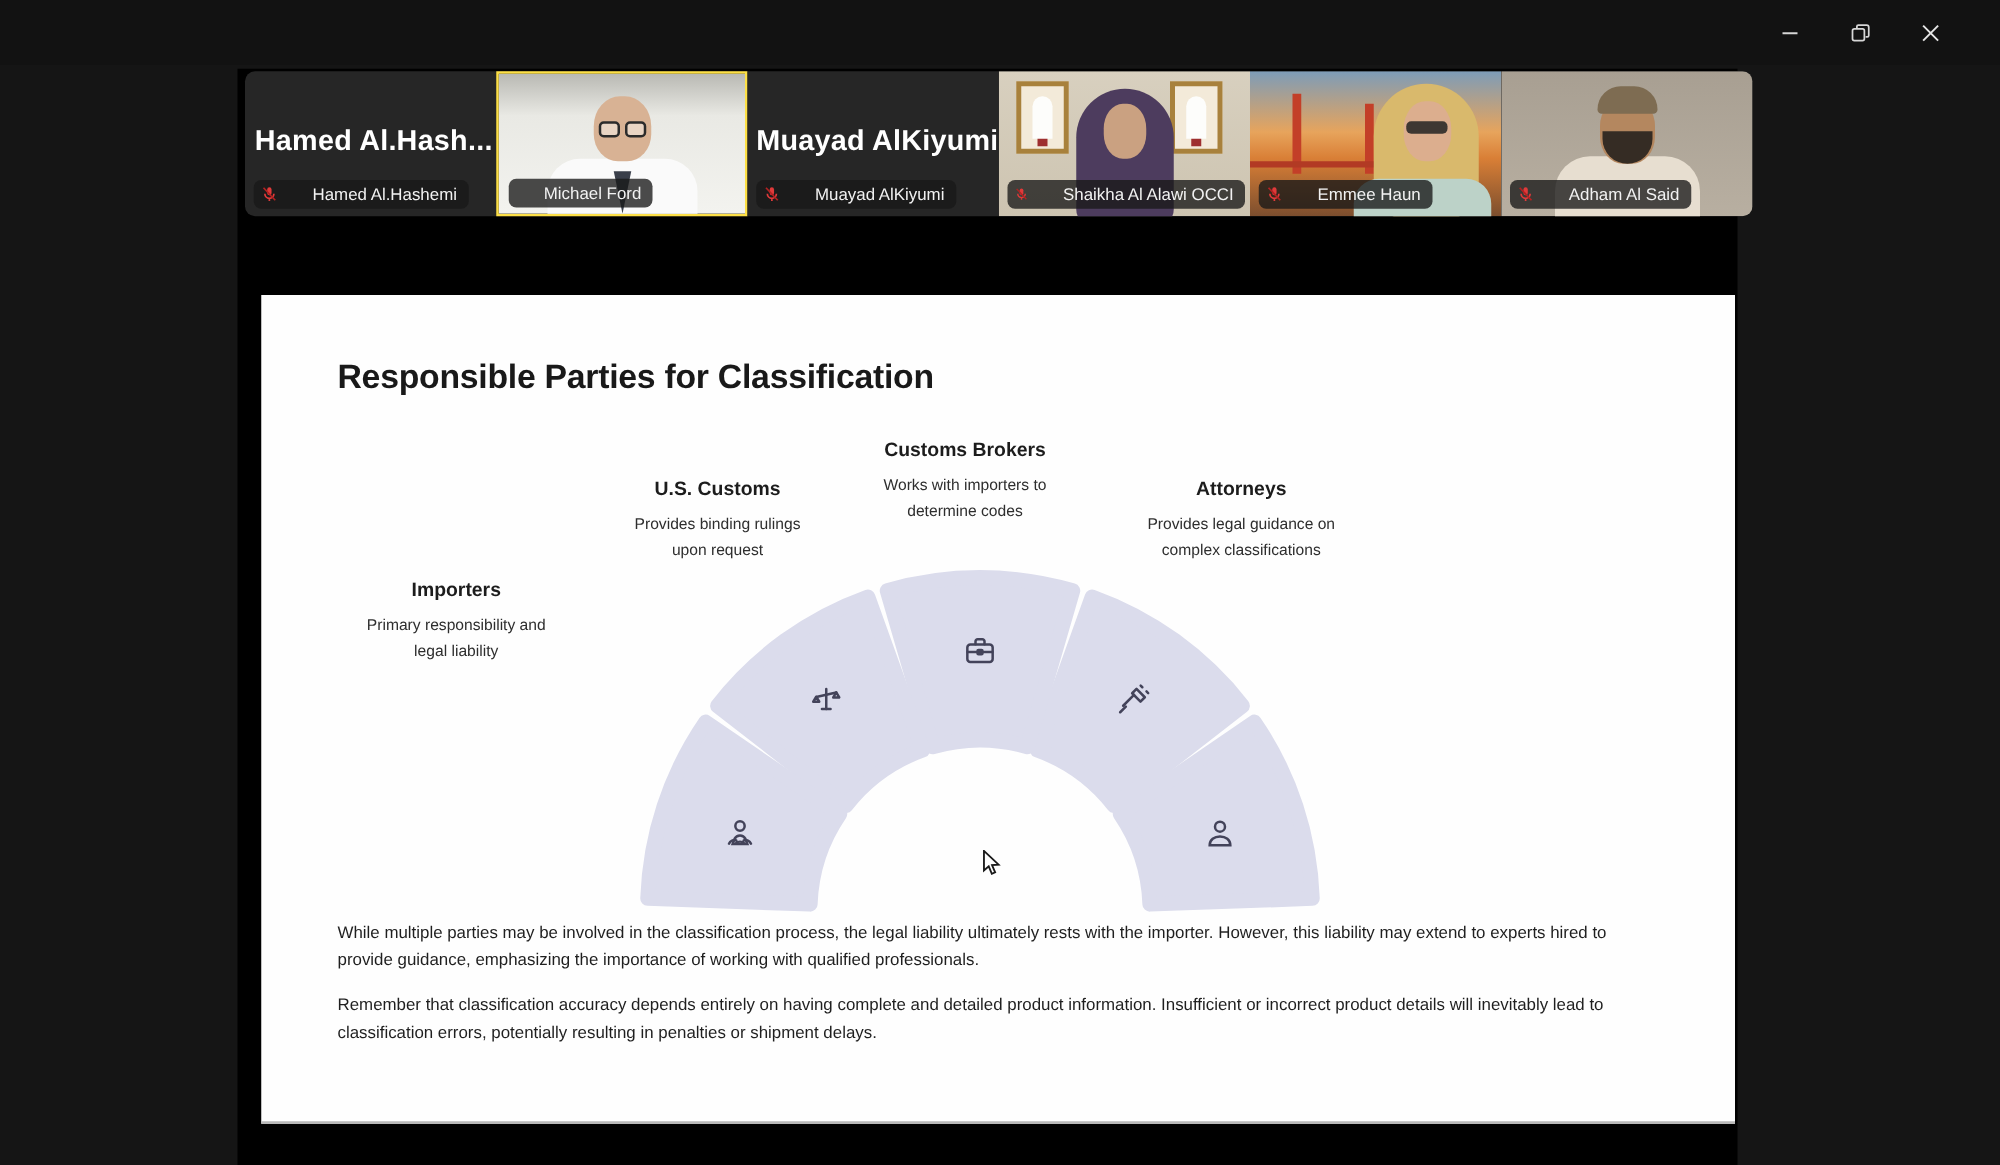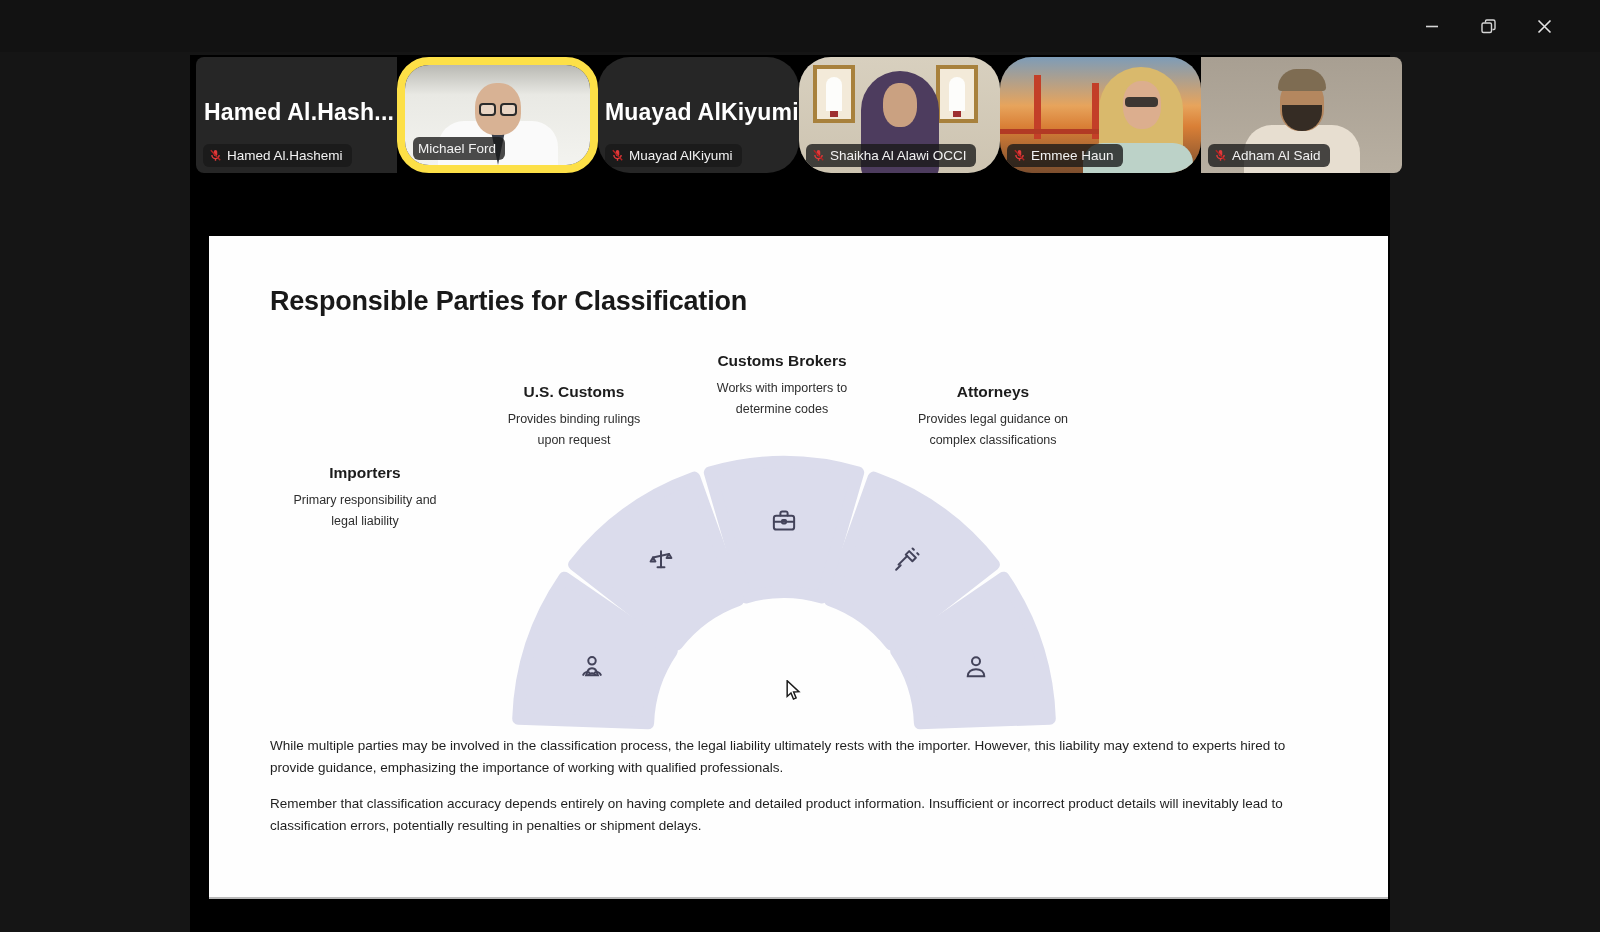--- a/index.html
+++ b/index.html
@@ -11,30 +11,30 @@
   .win-controls { position:absolute; right:28px; top:0; height:52px; display:flex; }
   .win-btn { width:56px; height:52px; display:flex; align-items:center; justify-content:center;
              background:transparent; border:none; cursor:pointer; }
   .win-btn svg { display:block; }
 
   
   .share-region { position:absolute; left:190px; top:55px; width:1200px; height:877px; background:#000; }
 
   
   .filmstrip { position:absolute; left:196px; top:57px; width:1206px; height:116px; display:flex; }
-  .tile { position:relative; width:201px; height:116px; background:#262626; overflow:hidden; flex:0 0 auto;border-radius:32px; }
+  .tile { position:relative; width:201px; height:116px; background:#262626; overflow:hidden; flex:0 0 auto; }
   .tile.first { border-radius:8px 0 0 8px; }
   .tile.last  { border-radius:0 8px 8px 0; }
-  .tile.active { border:8px solid #fde047; }
+  .tile.active { border:2px solid #fde047; }
   .big-name { position:absolute; left:7px; right:2px; top:42px; color:#fff; font-size:23px;
               font-weight:bold; white-space:nowrap; overflow:hidden; letter-spacing:.2px;text-align:center; }
   .name-pill { position:absolute; left:7px; bottom:6px; height:23px; display:flex; align-items:center;
                gap:4px; padding:0 9px 0 5px; background:rgba(24,24,24,.78); border-radius:6px;
                max-width:190px; }
-  .name-pill span { color:#f2f2f2; font-size:13.5px; white-space:nowrap; }
+  .name-pill span { color:#f2f2f2; font-size:13.5px; white-space:nowrap;margin-left:23px; }
   .tile.active .name-pill { left:8px; bottom:5px; }
 
   
   .vid { position:absolute; inset:0; }
   .vid.michael { background:linear-gradient(180deg,#b9b9b3 0%,#e9e9e4 30%,#f3f3ef 100%); }
   .michael .head { position:absolute; left:50%; top:18px; transform:translateX(-50%); width:46px; height:52px;
                    background:#d8b294; border-radius:46% 46% 42% 42%; }
   .michael .glasses { position:absolute; left:50%; top:38px; transform:translateX(-50%); width:44px; height:14px;
                       display:flex; gap:4px; justify-content:center; }
   .michael .glasses i { width:17px; height:13px; border:2.5px solid #2b2b2b; border-radius:4px; background:rgba(255,255,255,.45); }
@@ -74,21 +74,21 @@
   
   .slide { position:absolute; left:209px; top:236px; width:1179px; height:663px; background:#fefefe;
            border-bottom:2px solid #b9b9b9; }
   .slide-title { position:absolute; left:61px; top:50px; font-size:27px; font-weight:bold; color:#191919;
                  letter-spacing:-.2px; }
   .party { position:absolute; width:240px; text-align:center; }
   .party .p-name { font-size:15.5px; font-weight:bold; color:#1c1c1c; }
   .party .p-desc { font-size:12.5px; color:#2e2e2e; line-height:21px; margin:8px auto 0; }
   .party.importers   { left:36px;  top:228px; } .party.importers .p-desc { width:172px; }
   .party.uscustoms   { left:245px; top:147px; } .party.uscustoms .p-desc { width:162px; }
-  .party.brokers     { left:453px; top:116px; } .party.brokers .p-desc { width:188px; }
+  .party.brokers     { left:443px; top:116px; } .party.brokers .p-desc { width:188px; }
   .party.attorneys   { left:664px; top:147px; } .party.attorneys .p-desc { width:192px; }
   .party.consultants { left:873px; top:228px; } .party.consultants .p-desc { width:172px; }
 
   .arc-svg { position:absolute; left:0; top:0; }
   .seg-icon { position:absolute; width:32px; height:32px; }
   .seg-icon svg { width:100%; height:100%; }
   .icon-people    { left:367px; top:416px; }
   .icon-scales    { left:436px; top:309px; }
   .icon-briefcase { left:559px; top:269px; }
   .icon-gavel     { left:681px; top:309px; }

